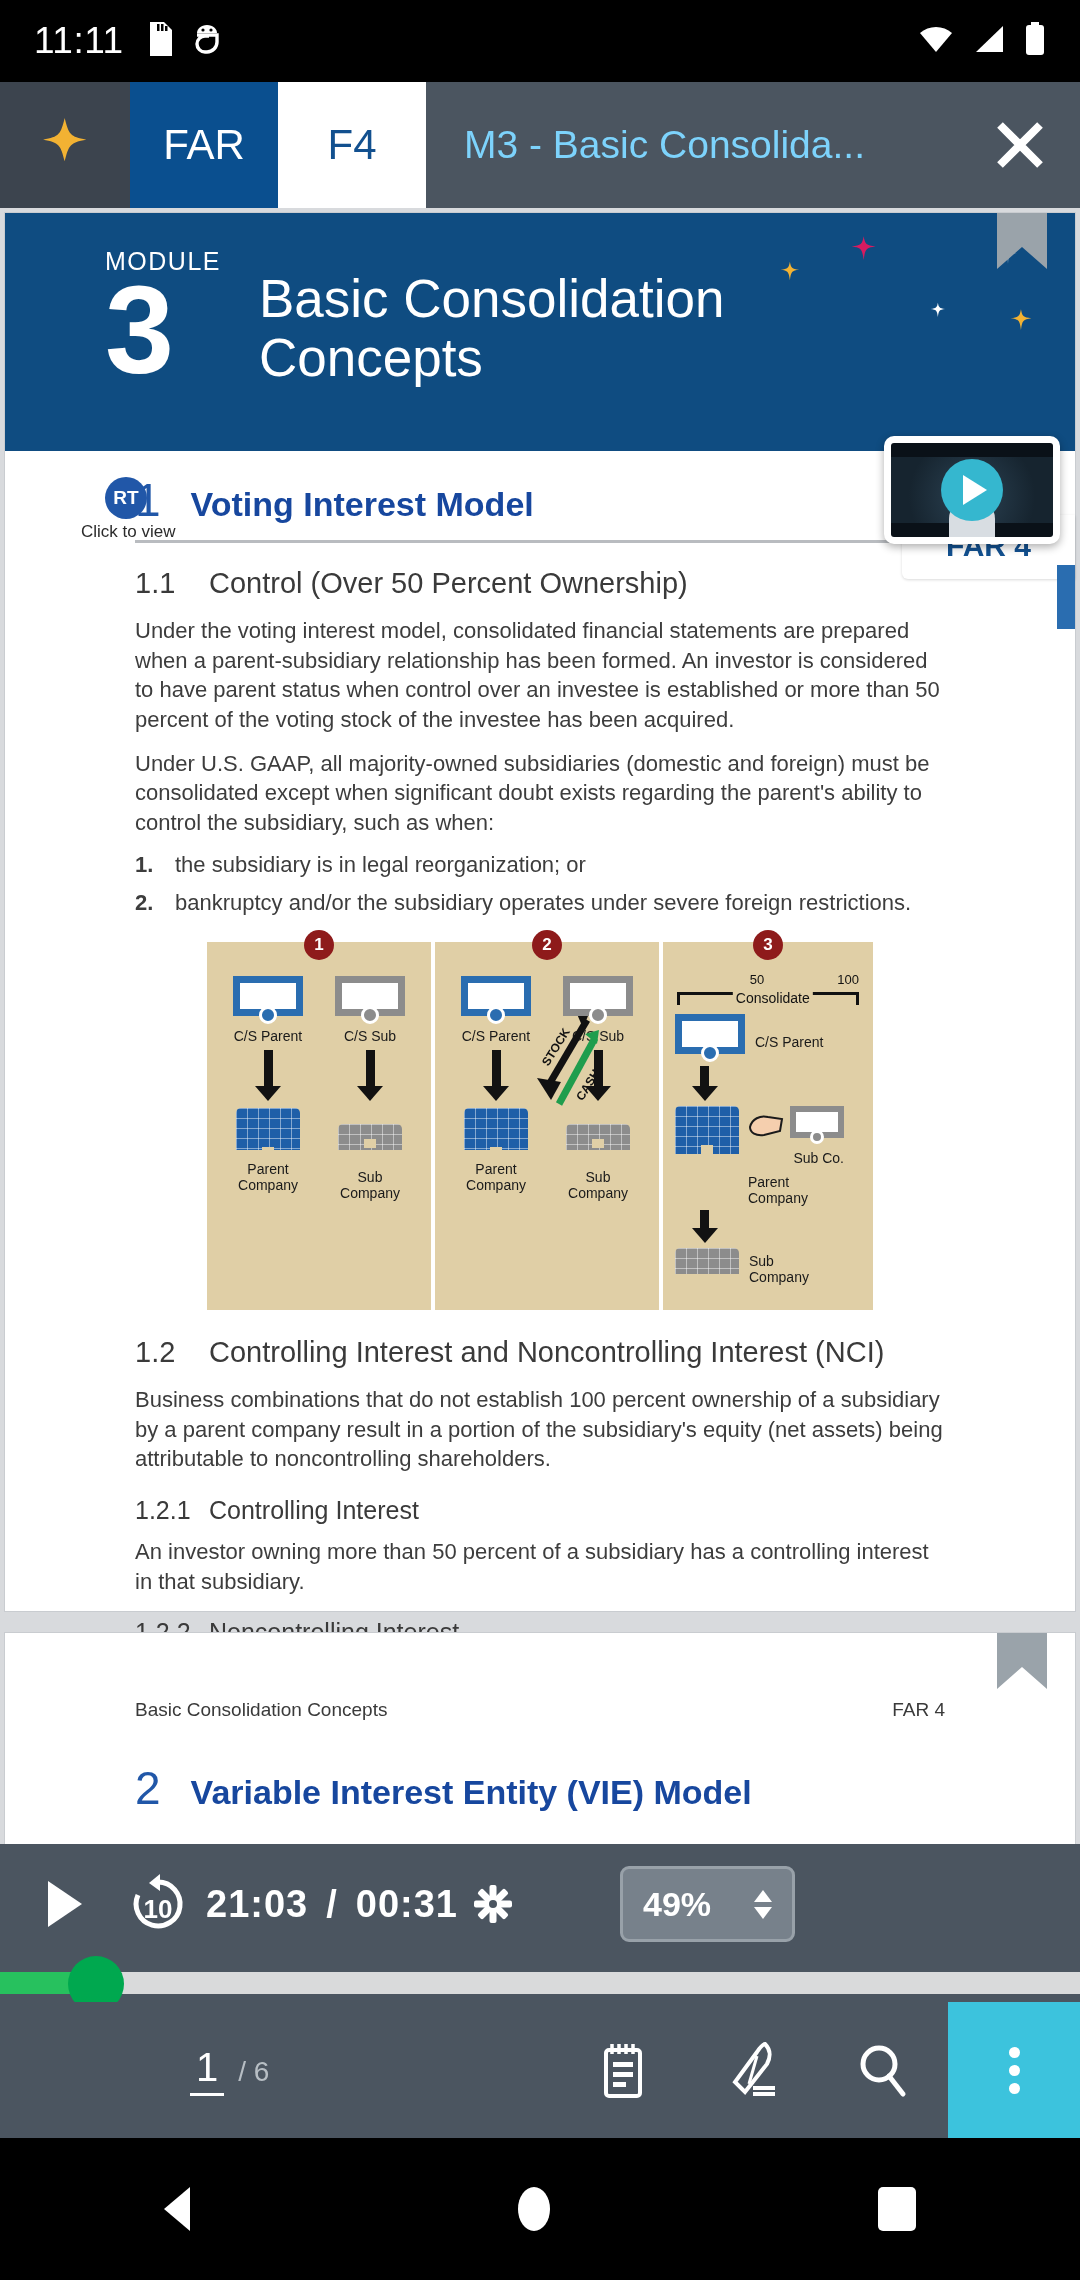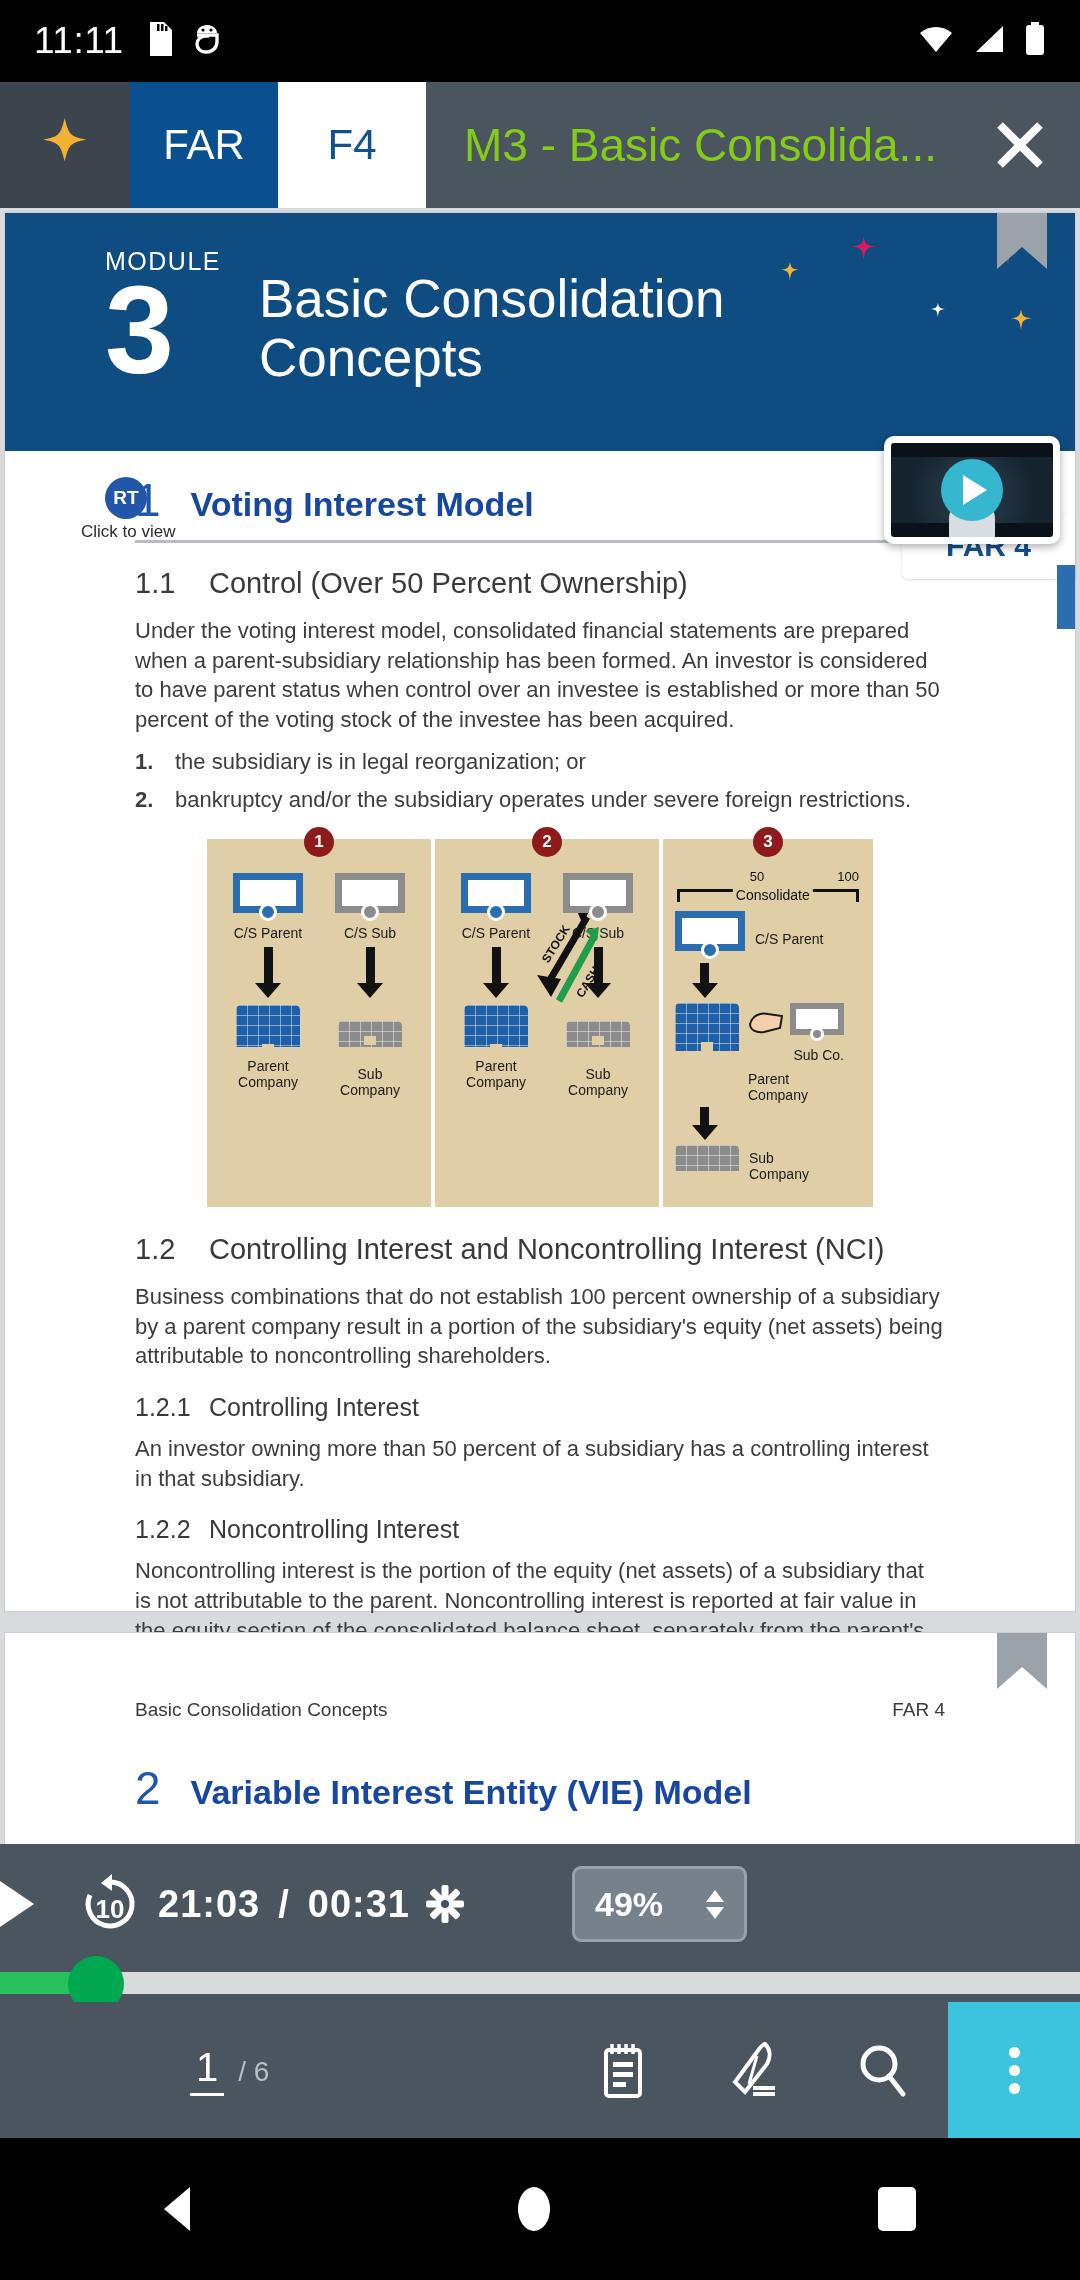--- a/index.html
+++ b/index.html
@@ -36,21 +36,21 @@
     display: flex; align-items: center; justify-content: center;
     font-size: 42px; font-weight: 400;
   }
   .tab-f4 {
     width: 148px; background: #ffffff; color: #12508f;
     display: flex; align-items: center; justify-content: center;
     font-size: 42px; font-weight: 400;
   }
   .tab-title {
     flex: 1; display: flex; align-items: center;
-    color: #84cc16; font-size: 46px; padding-left: 38px; font-weight: 300;
+    color: #7dd3fc; font-size: 39px; padding-left: 38px; font-weight: 300;
   }
   .tab-close {
     width: 120px; display: flex; align-items: center; justify-content: center;
   }
 
   
   .docarea {
     position: absolute; left: 0; top: 208px; width: 1080px; height: 1636px;
     background: #d8dadd; overflow: hidden;
   }
@@ -238,21 +238,21 @@
     border-top: 15px solid transparent; border-bottom: 15px solid transparent;
     border-left: 24px solid #fff;
   }
 
   
   .mediabar {
     position: absolute; left: 0; top: 1844px; width: 1080px; height: 158px;
     background: #4b5560;
   }
   .mb-row {
-    display: flex; align-items: center; height: 120px; gap: 0;
+    display: flex; align-items: center; height: 120px; padding-left: 48px; gap: 0;
   }
   .mb-play { width: 62px; display: flex; align-items: center; }
   .mb-tri {
     width: 0; height: 0;
     border-top: 23px solid transparent; border-bottom: 23px solid transparent;
     border-left: 34px solid #fff;
   }
   .mb-rew { width: 96px; display: flex; align-items: center; justify-content: center; }
   .mb-time { color: #fff; font-size: 38px; font-weight: 700; letter-spacing: 1px; }
   .mb-gear { margin-left: 16px; display: flex; align-items: center; }
@@ -417,20 +417,21 @@
         <div class="sec1-row">
           <span class="sec1-num">1</span>
           <span class="sec1-title">Voting Interest Model</span>
         </div>
         <div class="sec-rule"></div>
 
         <div class="h2">
           <span class="num">1.1</span><span>Control (Over 50 Percent Ownership)</span>
         </div>
         <div class="body-p">Under the voting interest model, consolidated financial statements are prepared when a parent-subsidiary relationship has been formed. An investor is considered to have parent status when control over an investee is established or more than 50 percent of the voting stock of the investee has been acquired.</div>
+        <div class="body-p">Under U.S. GAAP, all majority-owned subsidiaries (domestic and foreign) must be consolidated except when significant doubt exists regarding the parent's ability to control the subsidiary, such as when:</div>
 
         <div class="numlist">
           <div class="numlist-item">
             <span class="numlist-n">1.</span>
             <span>the subsidiary is in legal reorganization; or</span>
           </div>
           <div class="numlist-item">
             <span class="numlist-n">2.</span>
             <span>bankruptcy and/or the subsidiary operates under severe foreign restrictions.</span>
           </div>

